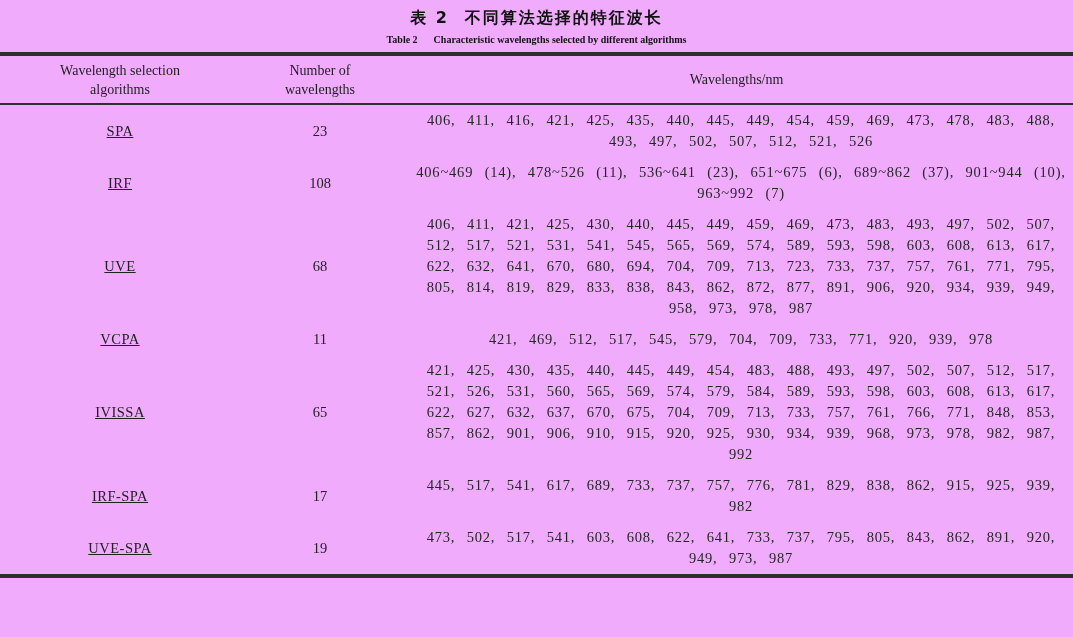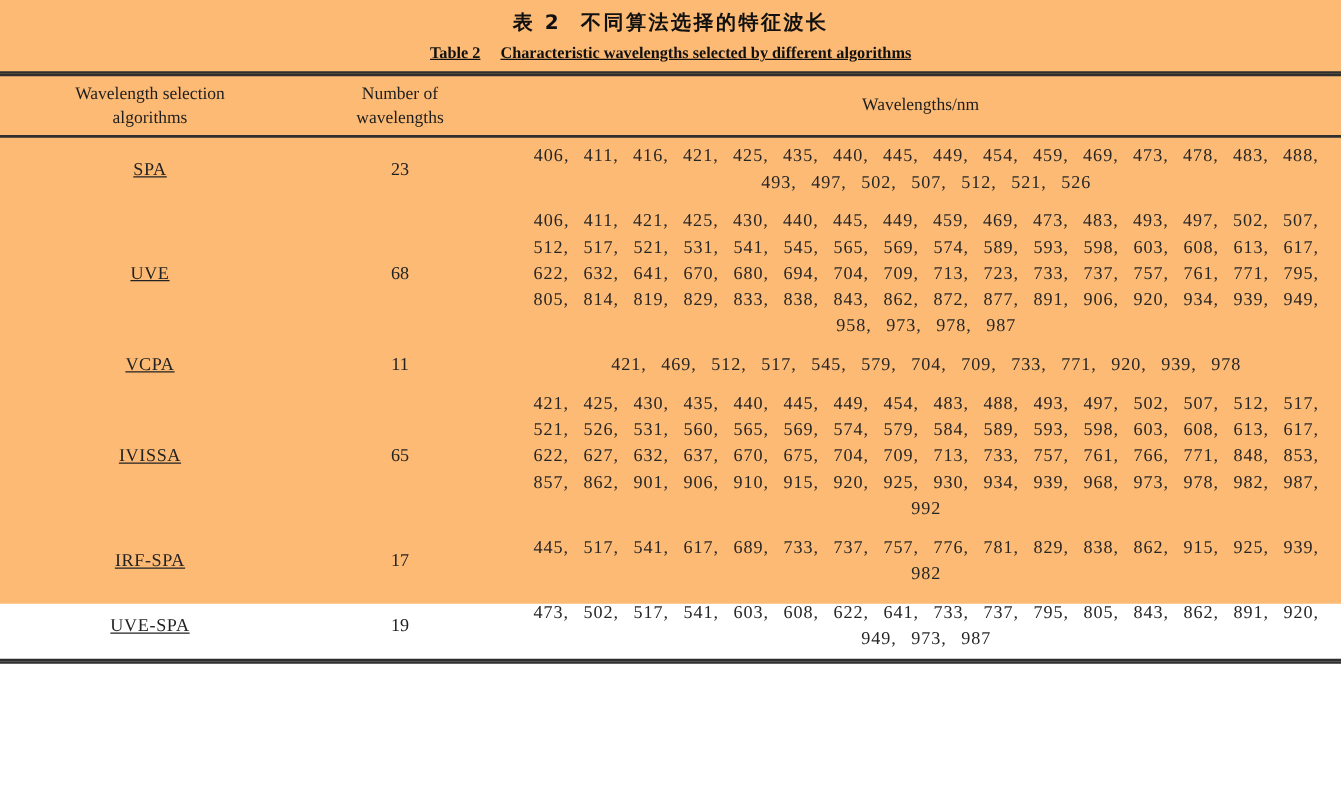--- a/index.html
+++ b/index.html
@@ -3,39 +3,38 @@
 <meta charset="utf-8">
 <style>
   * { margin: 0; padding: 0; box-sizing: border-box; }
   html, body { width: 1073px; height: 637px; }
   body {
     background: #ffffff;
     color: #1e1e1e;
     font-family: "Liberation Serif", serif;
     overflow: hidden;
   }
-  .page { width: 1073px; height: 483px; background: #fdba74; }
+  .page { width: 1073px; height: 637px; background: #f0abfc; }
 
   .title-zh {
     padding-top: 8px;
     text-align: center;
     font-family: "DejaVu Sans", sans-serif;
     font-weight: bold;
     font-size: 16px;
     letter-spacing: 2px;
     color: #111;
   }
   .title-en {
     margin-top: 5px;
     text-align: center;
     font-family: "Liberation Serif", serif;
     font-weight: bold;
-    font-size: 13px;
+    font-size: 10px;
     color: #111;
-    text-decoration: underline;
   }
   .t-label { margin-right: 16px; }
 
   .double-rule {
     margin-top: 7px;
     height: 3px;
     border-top: 2px solid #2e2e2e;
     border-bottom: 2px solid #2e2e2e;
   }
   .double-rule.bottom { margin-top: 0; }
@@ -109,20 +108,25 @@
         <td class="hdr-wl"><span class="hdr-inner">Wavelengths/nm</span></td>
       </tr>
     </thead>
     <tbody>
       <tr>
         <td class="alg-cell">SPA</td>
         <td class="count-cell">23</td>
         <td class="wl-cell">406, 411, 416, 421, 425, 435, 440, 445, 449, 454, 459, 469, 473, 478, 483, 488, 493, 497, 502, 507, 512, 521, 526</td>
       </tr>
       <tr>
+        <td class="alg-cell">IRF</td>
+        <td class="count-cell">108</td>
+        <td class="wl-cell">406~469 (14), 478~526 (11), 536~641 (23), 651~675 (6), 689~862 (37), 901~944 (10), 963~992 (7)</td>
+      </tr>
+      <tr>
         <td class="alg-cell">UVE</td>
         <td class="count-cell">68</td>
         <td class="wl-cell">406, 411, 421, 425, 430, 440, 445, 449, 459, 469, 473, 483, 493, 497, 502, 507, 512, 517, 521, 531, 541, 545, 565, 569, 574, 589, 593, 598, 603, 608, 613, 617, 622, 632, 641, 670, 680, 694, 704, 709, 713, 723, 733, 737, 757, 761, 771, 795, 805, 814, 819, 829, 833, 838, 843, 862, 872, 877, 891, 906, 920, 934, 939, 949, 958, 973, 978, 987</td>
       </tr>
       <tr>
         <td class="alg-cell">VCPA</td>
         <td class="count-cell">11</td>
         <td class="wl-cell">421, 469, 512, 517, 545, 579, 704, 709, 733, 771, 920, 939, 978</td>
       </tr>
       <tr>

